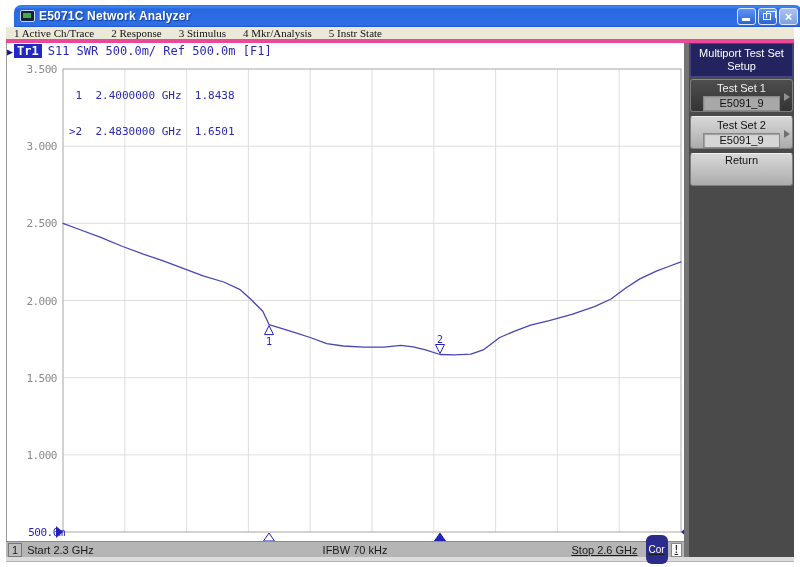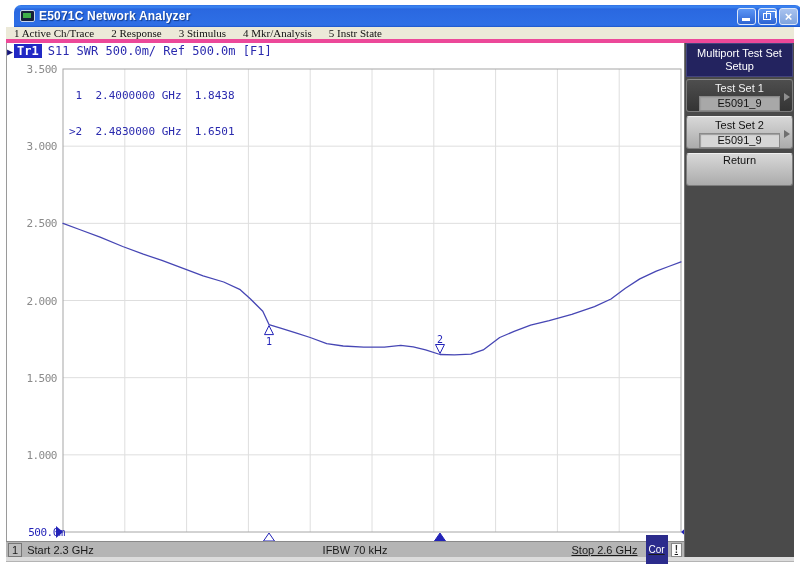--- a/index.html
+++ b/index.html
@@ -42,26 +42,26 @@
   .y-label.accent { color:#2323b8; }
   .marker-readout { position:absolute; left:62px; top:23px; font-family:"DejaVu Sans Mono", monospace;
     font-size:11px; line-height:12px; color:#2a2aae; white-space:pre; }
 
   
   .status-bar { position:absolute; left:6px; top:541px; width:678px; height:16px; background:#b5b5b5;
     border-top:1px solid #8a8a8a; font-size:11px; color:#1a1a1a; display:flex; align-items:center; padding:0 2px; }
   .status-left, .status-right { display:flex; align-items:center; z-index:1; }
   .status-center { position:absolute; left:0; right:0; text-align:center;margin-left:20px; }
   .ch-box { border:1px solid #777; background:#bdbdbd; padding:0 3px; margin-right:5px; line-height:12px; }
-  .cor-badge { color:#fff; padding:8px 3px; margin-left:8px; line-height:13px; font-size:10px; }
+  .cor-badge { color:#fff; padding:8px 3px; margin-left:8px; line-height:13px; font-size:10px;border-radius:6px; }
   .warn-badge { background:#fdfdfd; color:#333; border:1px solid #888; padding:0 3px; margin-left:3px; line-height:12px; font-size:10px; font-weight:bold; }
 
   
   .sidebar { position:absolute; left:684px; top:43px; width:110px; height:514px; background:#4a4a4a;
-    border-left:1px solid #737373; }
+    border-left:5px solid #737373; }
   .sk-header { margin:0 1px; height:34px; background:#23235f; border:1px solid #44447e;
     color:#fff; font-size:11px; text-align:center; display:flex; flex-direction:column; justify-content:center; line-height:13px; }
   .sk-btn { position:relative; margin:2px 1px 4px 1px; height:33px; border-radius:3px;
     background:linear-gradient(to bottom,#d8d8d8,#ababab); border:1px solid #7d7d7d; border-top-color:#efefef;
     color:#111; font-size:11px; text-align:center; padding-top:2px; }
   .sk-btn.dark { background:linear-gradient(to bottom,#4e4e4e,#343434); color:#f2f2f2; border-top-color:#8a8a8a; }
   .sk-value { display:block; margin:2px 12px 0 12px; font-size:11px; line-height:13px;
     background:#d6d6d6; color:#111; border:1px solid #8a8a8a; box-shadow:inset 1px 1px 1px #9c9c9c; }
   .sk-btn.dark .sk-value { background:#a8a8a8; }
   .sk-btn.tall-center { display:flex; align-items:flex-start; justify-content:center; padding-top:0; }

